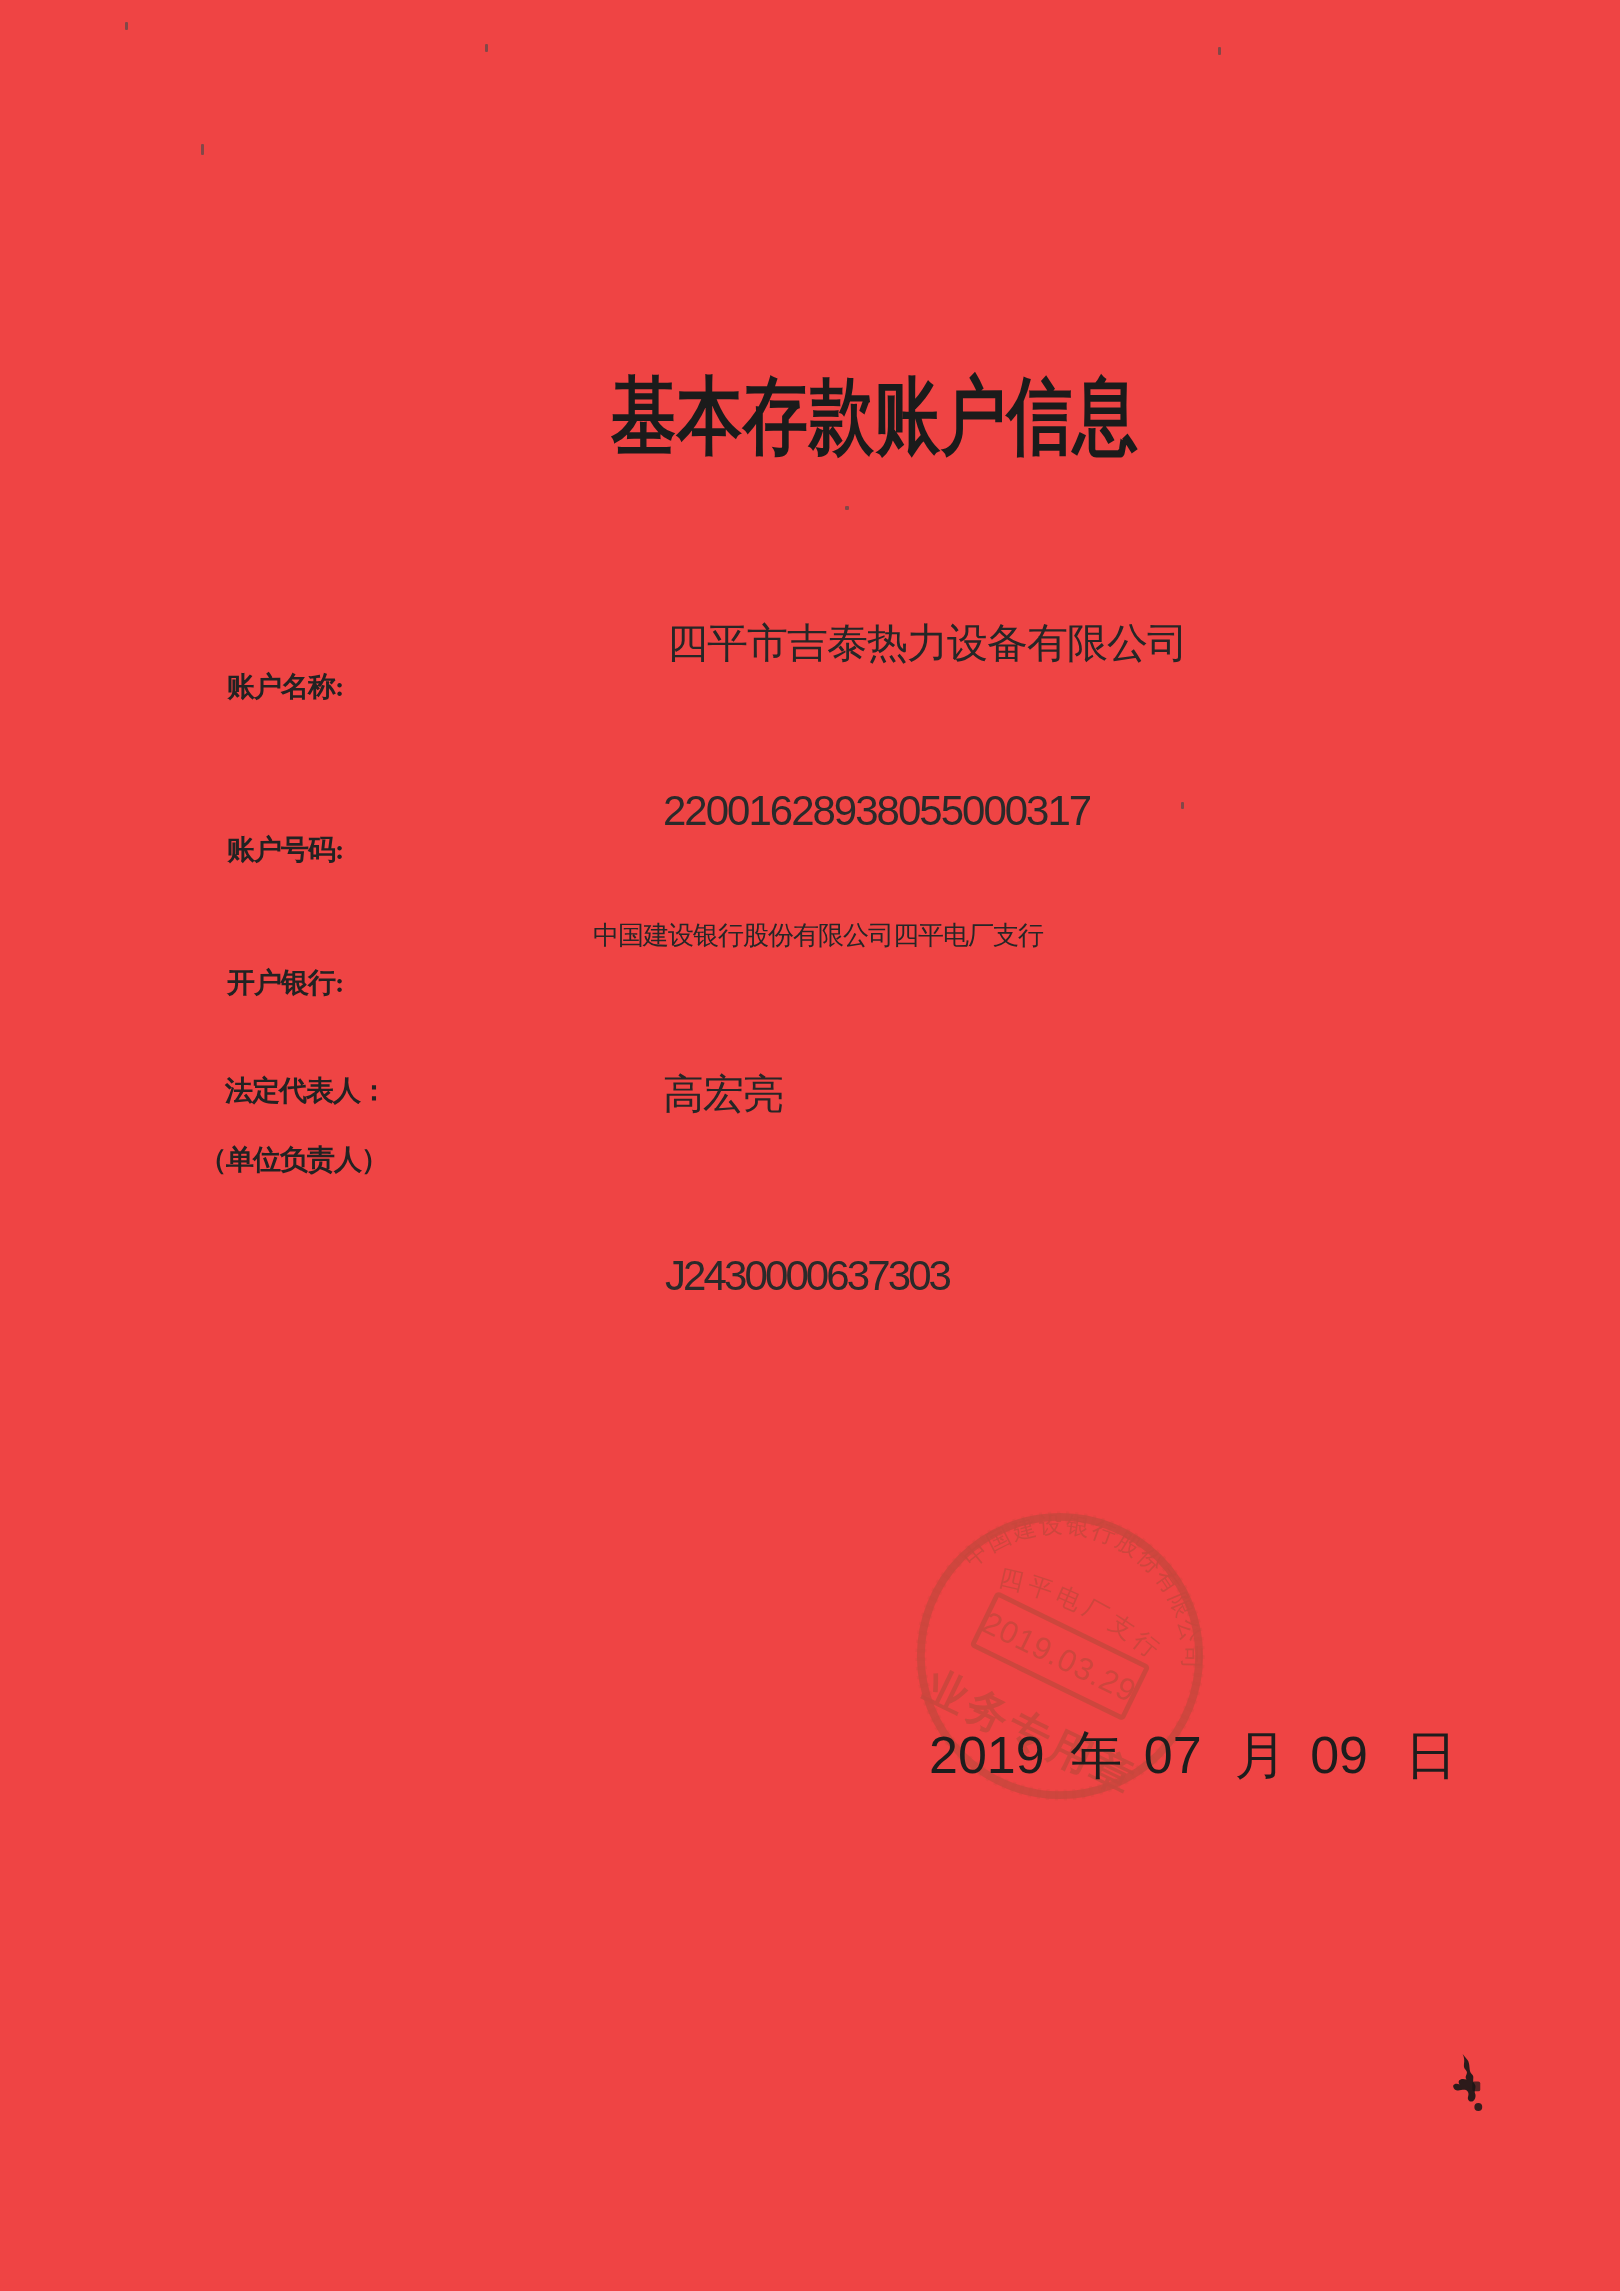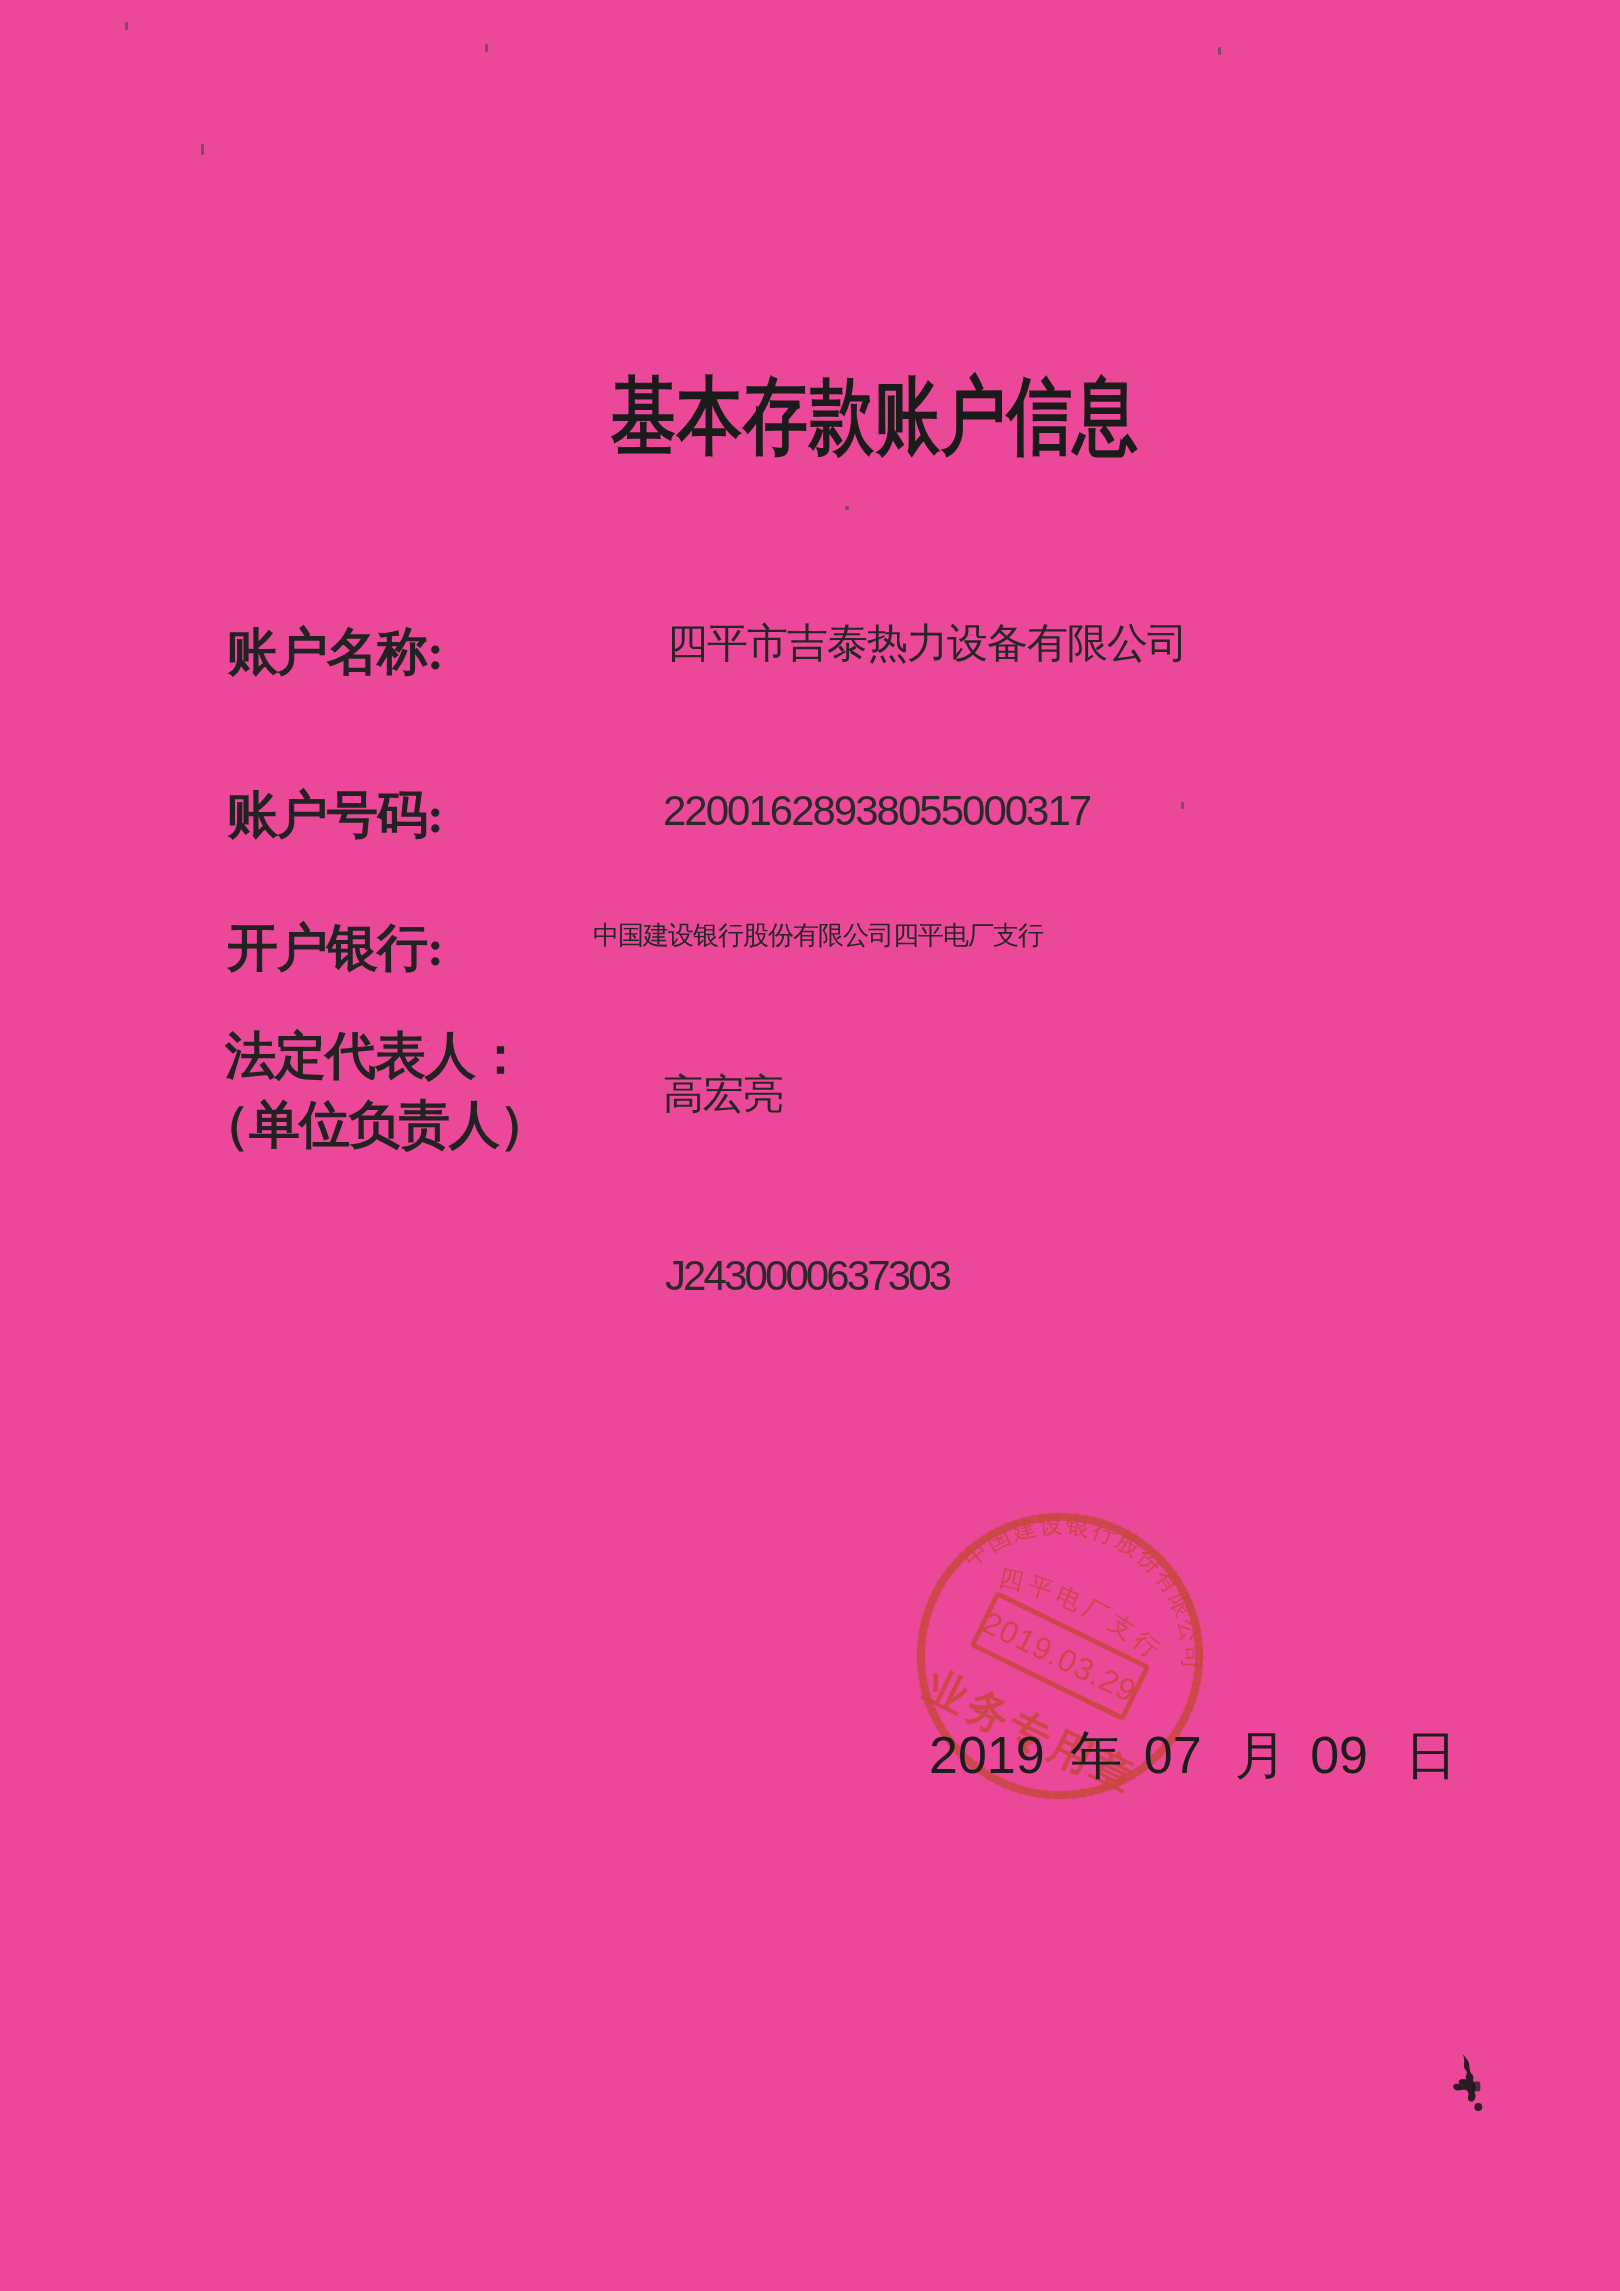--- a/index.html
+++ b/index.html
@@ -1,30 +1,30 @@
 <!DOCTYPE html>
 <html style="--stamp-color: #c8473d; --ink-color: #1e1e1e;"><head>
 <meta charset="utf-8">
 <style>
   html,body{margin:0;padding:0;background:#e8e8e8;}
   .page{
     position:relative;
     width:1620px;height:2292px;
-    background:#ec4899;
+    background:#ef4444;
     overflow:hidden;
     font-family:"Liberation Serif","DejaVu Serif",serif;
     color:var(--ink-color,#1e1e1e);
   }
   .abs{position:absolute;white-space:nowrap;line-height:1;}
   .doc-title{
     font-size:65px;font-weight:700;letter-spacing:1px;
     transform:scaleY(1.30);transform-origin:left top;
     color:#1b1b1b;
   }
-  .field-label{font-size:51px;font-weight:700;letter-spacing:-1px;color:#222;}
+  .field-label{font-size:28px;font-weight:700;letter-spacing:-1px;color:#222;margin-top:46px;}
   .field-value{font-size:41px;font-weight:400;letter-spacing:-1px;color:#262626;}
   .value-bank{font-size:26px;letter-spacing:-1px;text-align:right;}
   .value-num{
     font-family:"Liberation Sans","DejaVu Sans",sans-serif;
     font-size:42px;letter-spacing:-2px;color:#2a2a2a;font-weight:400;
   }
   .date-line{
     font-family:"Liberation Sans","DejaVu Sans",sans-serif;
     font-size:52px;color:#1d1d1d;letter-spacing:0;
   }

